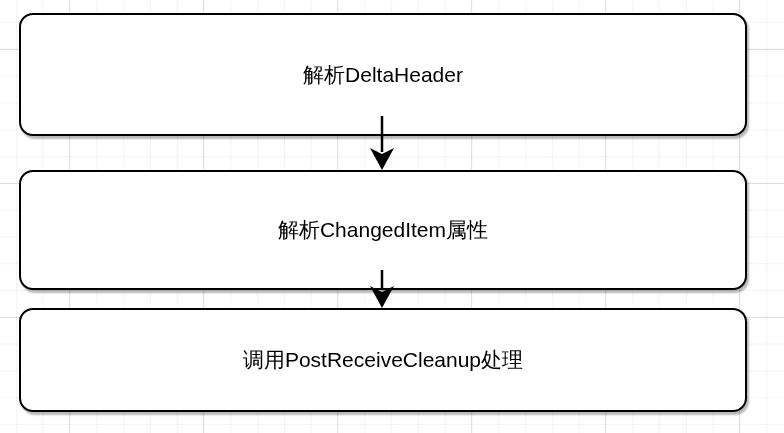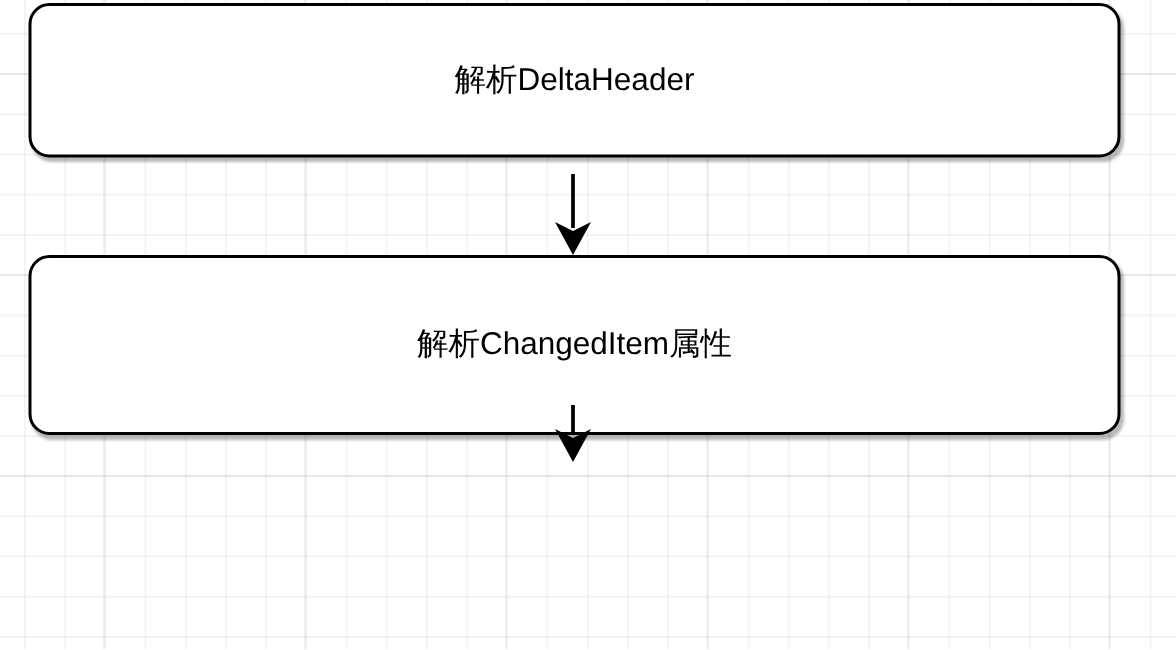--- a/index.html
+++ b/index.html
@@ -37,21 +37,21 @@
     width: 728px;
     box-sizing: border-box;
     background: #ffffff;
     border: 2.5px solid #000000;
     border-radius: 14px;
     box-shadow: 2px 3px 2px rgba(0,0,0,0.28);
     display: flex;
     align-items: center;
     justify-content: center;
   }
-  .node-1 { top: 2px;  height: 103px; }
+  .node-1 { top: 13px;  height: 123px; }
   .node-2 { top: 170px; height: 120px; }
   .node-3 { top: 308px; height: 104px; }
   .node-label {
     font-size: 21px;
     color: #000000;
     line-height: 1.2;
     white-space: nowrap;
     text-align: center;
   }
   .arrow {
@@ -79,14 +79,17 @@
 
   <div class="node node-2">
     <span class="node-label">解析ChangedItem属性</span>
   </div>
 
   <svg class="arrow arrow-2" viewBox="0 0 26 38" xmlns="http://www.w3.org/2000/svg">
     <line x1="13" y1="0" x2="13" y2="20" stroke="#000000" stroke-width="2.5"></line>
     <polygon points="1,16 13,22 25,16 13,38" fill="#000000"></polygon>
   </svg>
 
+  <div class="node node-3">
+    <span class="node-label">调用PostReceiveCleanup处理</span>
+  </div>
 
 </div>
 
 </body></html>

